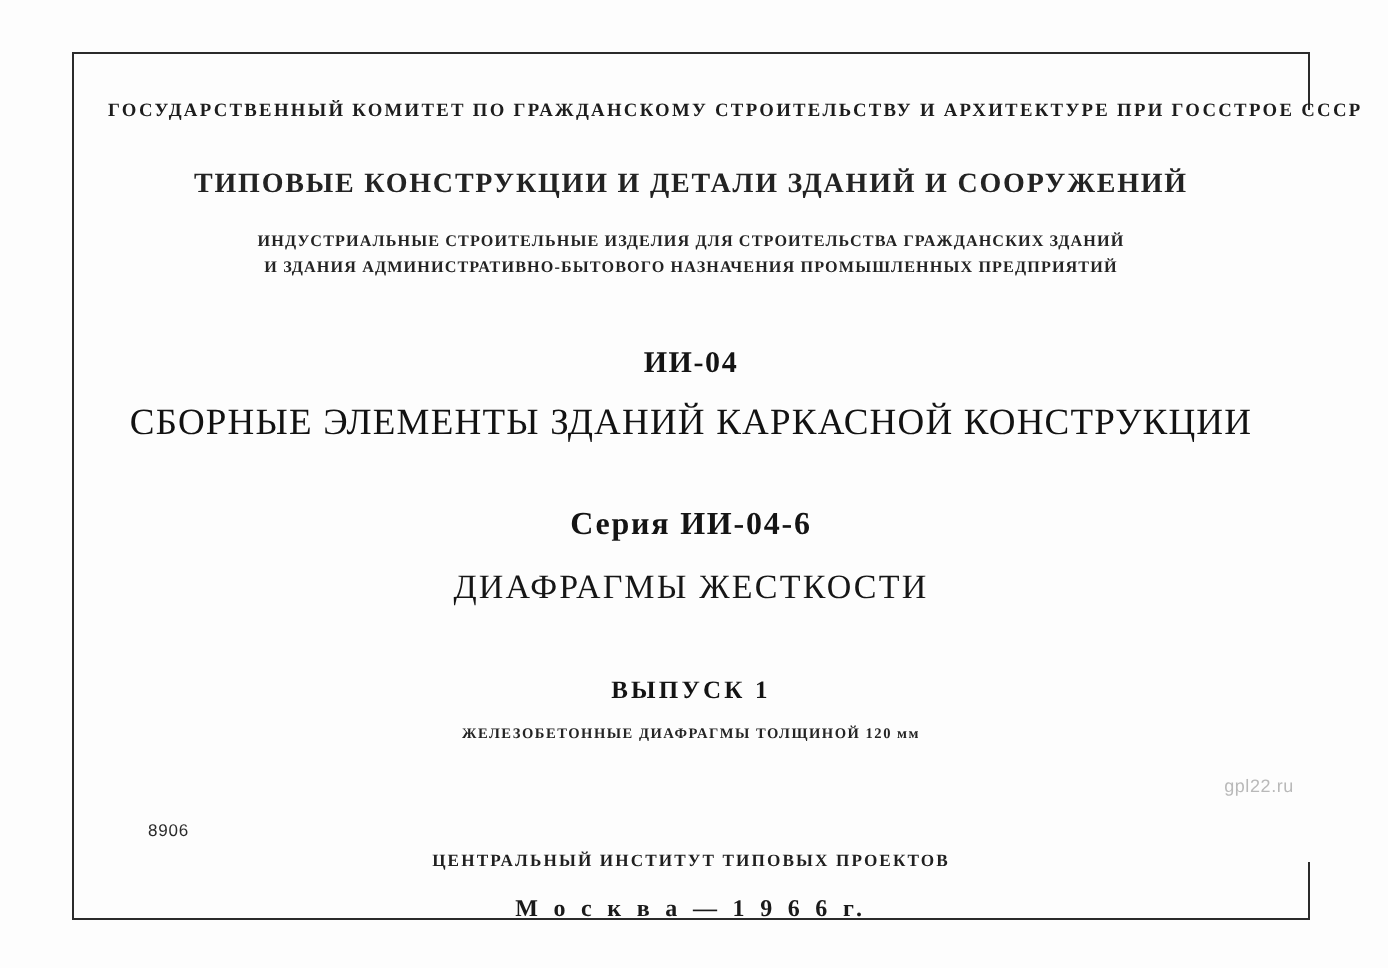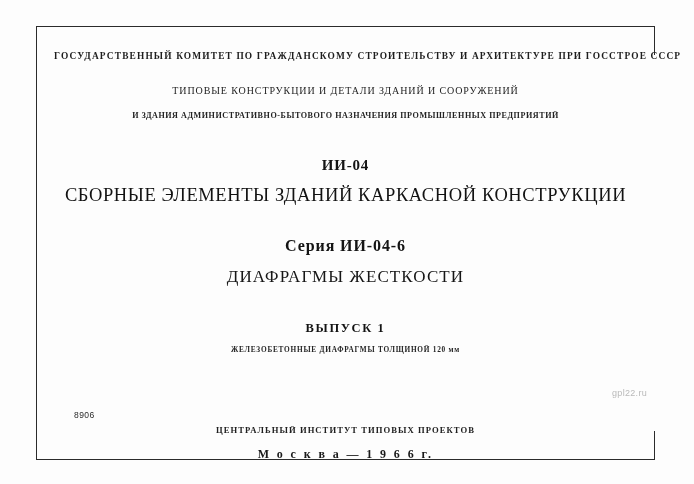--- a/index.html
+++ b/index.html
@@ -62,23 +62,23 @@
   .ministry {
     margin-top: 11px;
     font-size: 9.4px;
     letter-spacing: 1.15px;
     font-weight: bold;
     color: #1d1d1d;
     white-space: nowrap;
   }
   .subhead1 {
     margin-top: 24px;
-    font-size: 10px;
+    font-size: 14px;
     letter-spacing: 0.9px;
-    font-weight: normal;
+    font-weight: bold;
     color: #232323;
   }
   .subhead2 {
     margin-top: 14px;
     font-size: 8.1px;
     letter-spacing: 0.55px;
     font-weight: bold;
     color: #232323;
     line-height: 1.55;
   }
@@ -172,20 +172,21 @@
     <div class="frame-right-bottom"></div>
   </div>
 
   <div class="content">
 
     <div class="ministry">ГОСУДАРСТВЕННЫЙ КОМИТЕТ ПО ГРАЖДАНСКОМУ СТРОИТЕЛЬСТВУ И АРХИТЕКТУРЕ ПРИ ГОССТРОЕ СССР</div>
 
     <div class="subhead1">ТИПОВЫЕ КОНСТРУКЦИИ И ДЕТАЛИ ЗДАНИЙ И СООРУЖЕНИЙ</div>
 
     <div class="subhead2">
+      <div>ИНДУСТРИАЛЬНЫЕ СТРОИТЕЛЬНЫЕ ИЗДЕЛИЯ ДЛЯ СТРОИТЕЛЬСТВА ГРАЖДАНСКИХ ЗДАНИЙ</div>
       <div>И ЗДАНИЯ АДМИНИСТРАТИВНО-БЫТОВОГО НАЗНАЧЕНИЯ ПРОМЫШЛЕННЫХ ПРЕДПРИЯТИЙ</div>
     </div>
 
     <div class="series-code">ИИ-04</div>
 
     <div class="main-title">СБОРНЫЕ ЭЛЕМЕНТЫ ЗДАНИЙ КАРКАСНОЙ КОНСТРУКЦИИ</div>
 
     <div class="series-line">Серия ИИ-04-6</div>
 
     <div class="series-sub">ДИАФРАГМЫ ЖЕСТКОСТИ</div>

